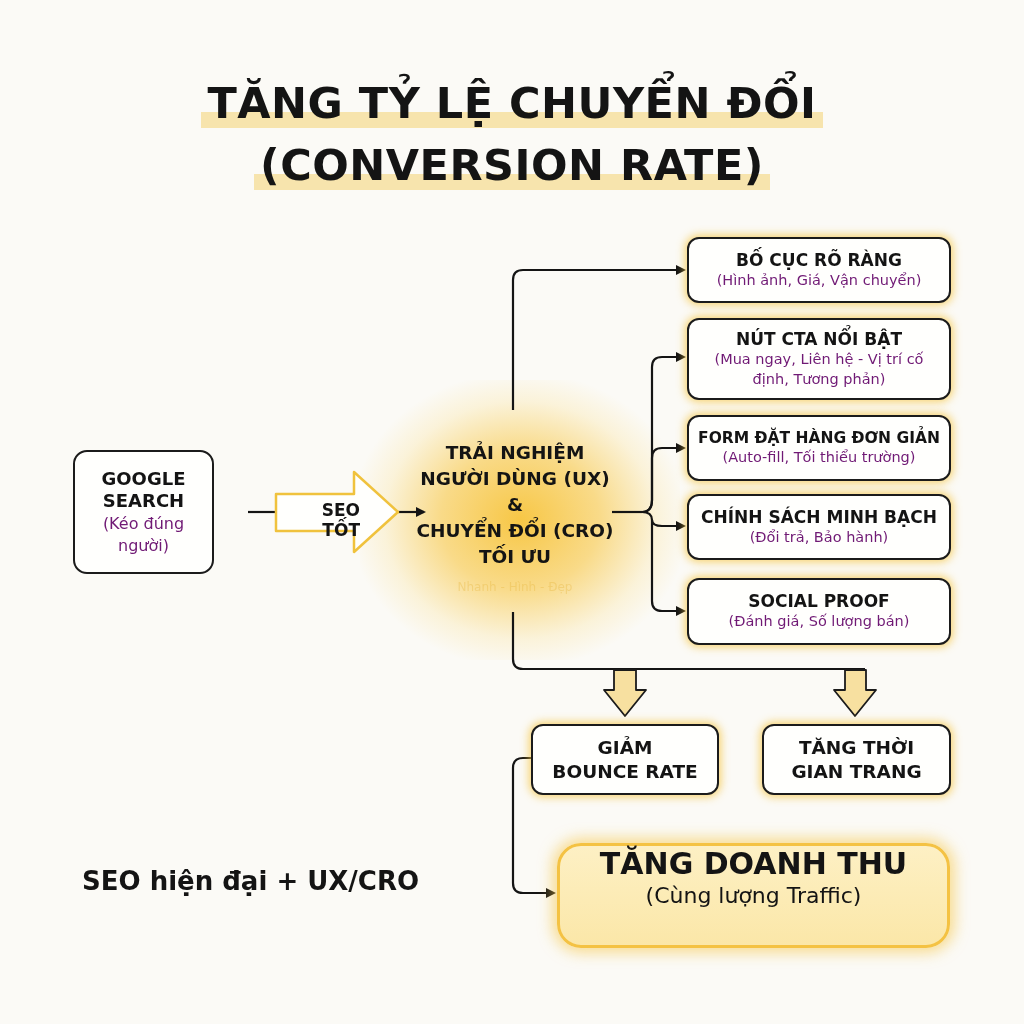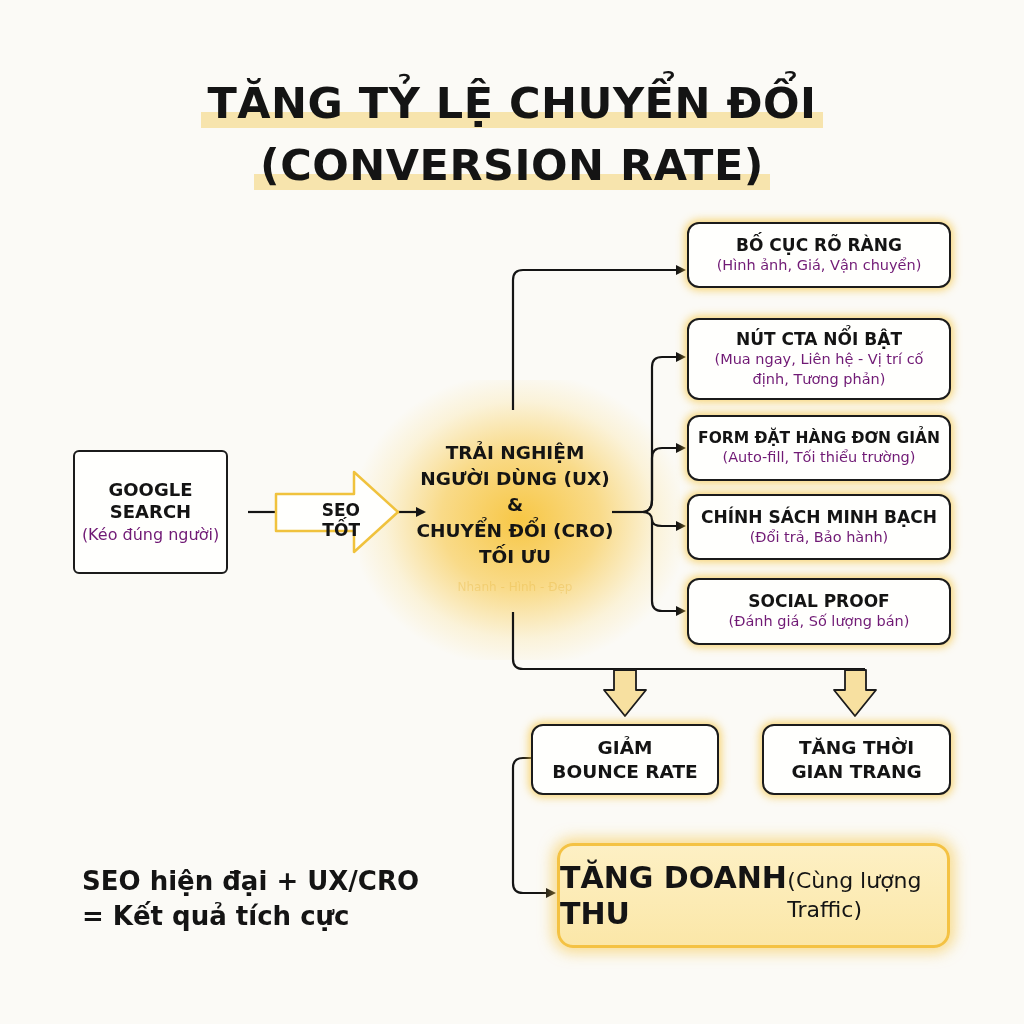--- a/index.html
+++ b/index.html
@@ -27,21 +27,21 @@
   .box {
     position: absolute; box-sizing: border-box;
     border: 2px solid #1b1b1b; border-radius: 12px; background: #fffffd;
     display: flex; flex-direction: column; align-items: center; justify-content: center;
     text-align: center;
   }
   .box.glow { box-shadow: 0 0 8px 2px rgba(245,197,66,0.75); }
   .box .h { font-weight: bold; font-size: 17px; line-height: 1.25; }
   .box .s { font-size: 14.5px; line-height: 1.35; color: #701a75; }
 
-  .google { left: 73px; top: 450px; width: 155px; height: 124px; border-radius: 6px; }
+  .google { left: 73px; top: 450px; width: 141px; height: 124px; border-radius: 14px; }
   .google .h { font-size: 18px; }
   .google .s { font-size: 16px; }
 
   .center-glow {
     position: absolute; left: 360px; top: 380px; width: 320px; height: 280px;
     background: radial-gradient(ellipse at center, rgba(247,196,60,0.95) 0%, rgba(248,205,90,0.7) 35%, rgba(250,225,150,0.3) 60%, rgba(251,250,246,0) 75%);
   }
   .center-text {
     position: absolute; left: 400px; top: 440px; width: 230px; text-align: center;
     font-weight: bold; font-size: 18.5px; line-height: 1.4;
@@ -50,24 +50,24 @@
     position: absolute; left: 420px; top: 580px; width: 190px; text-align: center;
     font-size: 12px; color: rgba(230,180,60,0.35);
   }
 
   .bottom-note {
     position: absolute; left: 82px; top: 864px; font-weight: bold; font-size: 26px; line-height: 1.33;
   }
 
   .revenue {
     position: absolute; left: 557px; top: 843px; width: 393px; height: 105px; box-sizing: border-box;
-    border: 3px solid #f4c243; border-radius: 16px;
+    border: 3px solid #f4c243; border-radius: 24px;
     background: linear-gradient(180deg, #fdf0c4 0%, #fbe7a8 100%);
     box-shadow: 0 0 14px 5px rgba(245,197,66,0.55);
-    display: flex; flex-direction: row; align-items: center; 
+    display: flex; flex-direction: column; align-items: center; 
   }
   .revenue .h { font-weight: bold; font-size: 30px; line-height: 1.2; }
   .revenue .s { font-size: 22px; line-height: 1.3; }
 
   svg.lines { position: absolute; left: 0; top: 0; }
   .seo-label {
     position: absolute; left: 280px; top: 500px; width: 80px; text-align: right;
     font-weight: bold; font-size: 17px;
   }
 </style>
@@ -124,21 +124,21 @@
 
 <div class="center-text">
   <div>TRẢI NGHIỆM</div>
   <div>NGƯỜI DÙNG (UX)</div>
   <div>&amp;</div>
   <div>CHUYỂN ĐỔI (CRO)</div>
   <div>TỐI ƯU</div>
 </div>
 <div class="faint">Nhanh - Hình - Đẹp</div>
 
-<div class="box glow" style="left:687px; top:222px; width:264px; height:66px;">
+<div class="box glow" style="left:687px; top:237px; width:264px; height:66px;">
   <div class="h">BỐ CỤC RÕ RÀNG</div>
   <div class="s">(Hình ảnh, Giá, Vận chuyển)</div>
 </div>
 <div class="box glow" style="left:687px; top:318px; width:264px; height:82px; padding:0 12px;">
   <div class="h">NÚT CTA NỔI BẬT</div>
   <div class="s">(Mua ngay, Liên hệ - Vị trí cố định, Tương phản)</div>
 </div>
 <div class="box glow" style="left:687px; top:415px; width:264px; height:66px;">
   <div class="h" style="font-size:15.5px;">FORM ĐẶT HÀNG ĐƠN GIẢN</div>
   <div class="s">(Auto-fill, Tối thiểu trường)</div>
@@ -161,14 +161,13 @@
   <div class="h" style="font-size:18.5px;">GIAN TRANG</div>
 </div>
 
 <div class="revenue">
   <div class="h">TĂNG DOANH THU</div>
   <div class="s">(Cùng lượng Traffic)</div>
 </div>
 
 <div class="bottom-note">
   <div>SEO hiện đại + UX/CRO</div>
-  <div>= Kết quả tích cực</div>
 </div>
 
 </body></html>

